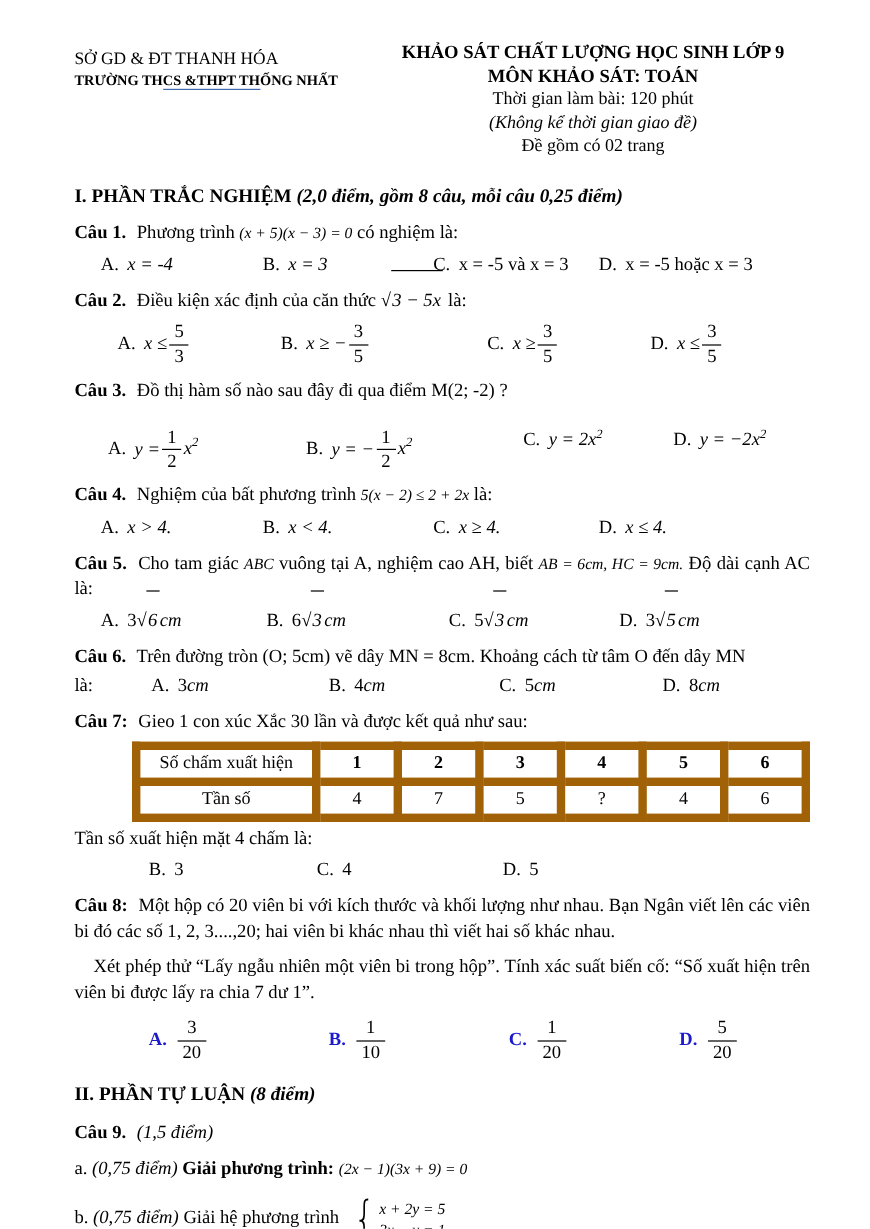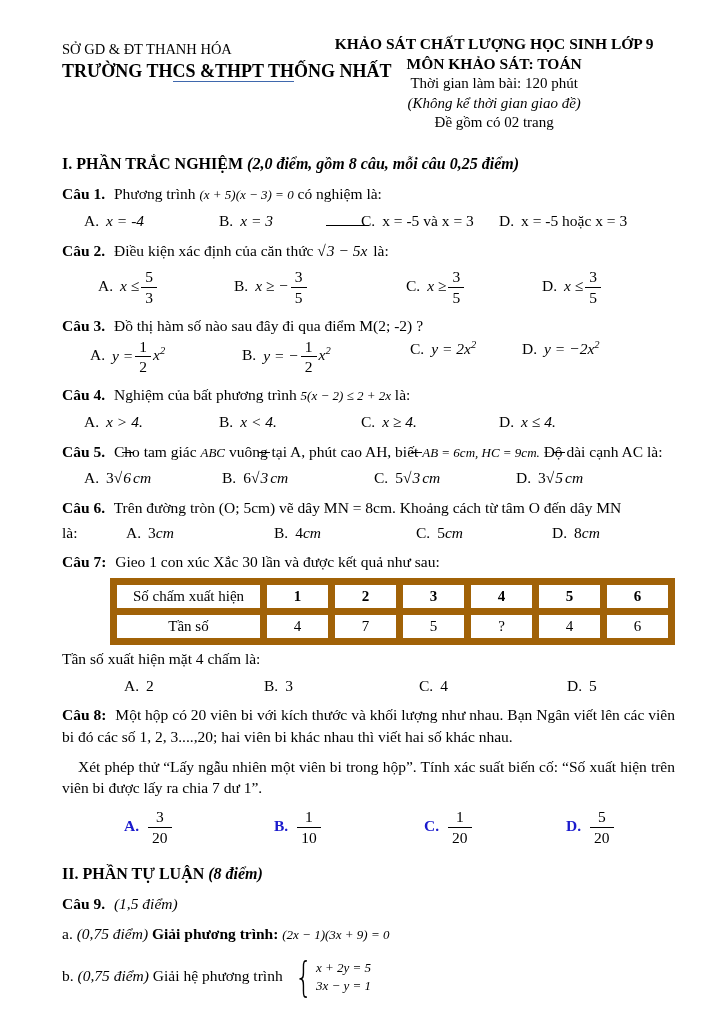--- a/index.html
+++ b/index.html
@@ -9,39 +9,39 @@
     background: #ffffff; color: #000;
     font-family: "Liberation Serif", "DejaVu Serif", serif;
     font-size: 15.5px; line-height: 1.4;
   }
   .page { padding: 34px 50px 0 62px; }
 
   
   .header { display: flex; }
   .h-left { width: 41%; text-align: left; padding-top: 5px; }
   .h-left .l1 { font-size: 14.5px; }
-  .h-left .l2 { font-weight: bold; font-size: 18px; white-space: nowrap; font-family: Liberation Serif, serif; }
+  .h-left .l2 { font-weight: bold; font-size: 12px; white-space: nowrap; font-family: Liberation Serif, serif; }
   .u-blue { border-bottom: 1.5px solid #3f68ad; }
   .h-right { width: 59%; text-align: center; line-height: 1.3; }
   .h-right .b { font-weight: bold; font-size: 15.5px; }
   .h-right .r { font-size: 15px; }
   .h-right .i { font-style: italic; font-size: 15px; }
 
   
   .sec { font-weight: bold; font-size: 16px; margin-top: 20px; }
   .sec .note { font-style: italic; }
   .q { margin-top: 8px; text-align: justify; }
   .qlabel { font-weight: bold; margin-right: 5px; }
   .mi { font-style: italic; }
   .m-sm { font-size: 13px; }
   .opts { display: grid; margin-top: 5px; text-align: left; }
   .olt { margin-right: 7px; }
   .o1, .o4 { padding-left: 22px; grid-template-columns: 135px 142px 138px auto; }
   .o2 { padding-left: 36px; grid-template-columns: 136px 172px 136px auto; margin-top: 7px; }
-  .o3 { padding-left: 28px; grid-template-columns: 152px 168px 112px auto; margin-top: 1px; }
+  .o3 { padding-left: 28px; grid-template-columns: 152px 168px 112px auto; margin-top: 19px; gap: 13px; }
   .o5 { padding-left: 22px; grid-template-columns: 138px 152px 142px auto; }
   .o6wrap { display: flex; margin-top: 3px; }
   .o6lead { width: 64px; flex: none; }
   .o6 { flex: 1; grid-template-columns: 148px 142px 136px auto; margin-top: 0; }
   .o7 { padding-left: 62px; grid-template-columns: 140px 155px 148px auto; }
   .o8 { padding-left: 62px; grid-template-columns: 150px 150px 142px auto; margin-top: 9px; }
   .blue { color: #1b1bcd; font-weight: bold; }
 
   
   .frac { display: inline-flex; flex-direction: column; vertical-align: middle;
@@ -153,21 +153,21 @@
     <span><span class="olt">A.</span><span class="mi">x &gt; 4.</span></span>
     <span><span class="olt">B.</span><span class="mi">x &lt; 4.</span></span>
     <span><span class="olt">C.</span><span class="mi">x ≥ 4.</span></span>
     <span><span class="olt">D.</span><span class="mi">x ≤ 4.</span></span>
   </div>
 
   <div class="q">
     <span class="qlabel">Câu 5.</span>
     <span>Cho tam giác</span>
     <span class="mi m-sm">ABC</span>
-    <span>vuông tại A, phút cao AH, biết</span>
+    <span>vuông tại A, nghiệm cao AH, biết</span>
     <span class="mi m-sm">AB = 6cm, HC = 9cm.</span>
     <span>Độ dài cạnh AC là:</span>
   </div>
   <div class="opts o5">
     <span><span class="olt">A.</span><span>3</span><span class="sqrt"><span class="rsign">√</span><span class="rad">6</span></span><span class="mi">cm</span></span>
     <span><span class="olt">B.</span><span>6</span><span class="sqrt"><span class="rsign">√</span><span class="rad">3</span></span><span class="mi">cm</span></span>
     <span><span class="olt">C.</span><span>5</span><span class="sqrt"><span class="rsign">√</span><span class="rad">3</span></span><span class="mi">cm</span></span>
     <span><span class="olt">D.</span><span>3</span><span class="sqrt"><span class="rsign">√</span><span class="rad">5</span></span><span class="mi">cm</span></span>
   </div>
 
@@ -215,21 +215,20 @@
       <td>7</td>
       <td>5</td>
       <td>?</td>
       <td>4</td>
       <td>6</td>
     </tr>
   </tbody>
     </table>
   <div>Tần số xuất hiện mặt 4 chấm là:</div>
   <div class="opts o7">
-    <span><span class="olt">A.</span><span>2</span></span>
     <span><span class="olt">B.</span><span>3</span></span>
     <span><span class="olt">C.</span><span>4</span></span>
     <span><span class="olt">D.</span><span>5</span></span>
   </div>
 
   <div class="q">
     <span class="qlabel">Câu 8:</span>
     <span>Một hộp có 20 viên bi với kích thước và khối lượng như nhau. Bạn Ngân viết lên các viên bi đó các số 1, 2, 3....,20; hai viên bi khác nhau thì viết hai số khác nhau.</span>
   </div>
   <div class="q indent">Xét phép thử “Lấy ngẫu nhiên một viên bi trong hộp”. Tính xác suất biến cố: “Số xuất hiện trên viên bi được lấy ra chia 7 dư 1”.</div>

